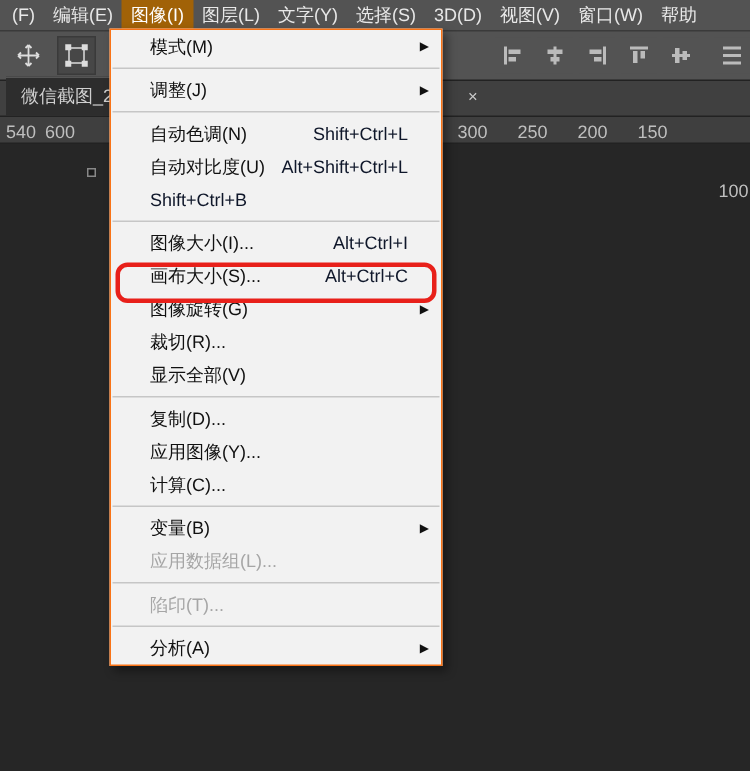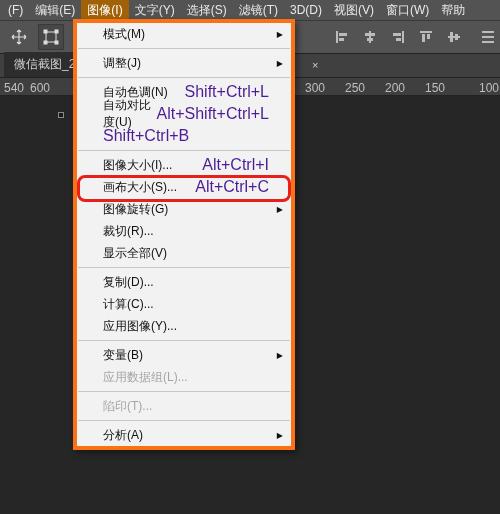--- a/index.html
+++ b/index.html
@@ -10,39 +10,39 @@
 .toolbar{display:flex;align-items:center;height:34px;background:#535353;border-top:1px solid #3a3a3a;border-bottom:1px solid #222;padding-left:6px;gap:6px}
 .tool-btn{width:26px;height:26px;background:#535353;display:flex;align-items:center;justify-content:center;color:#ddd}
 .tool-btn svg{width:16px;height:16px}
 .tb-group{display:flex;gap:4px;margin-left:260px}
 .tb-group .tool-btn{width:24px;height:24px}
 .tabbar{display:flex;align-items:flex-end;height:24px;background:#404040;border-bottom:1px solid #222;padding-left:4px}
 .tab{background:#2d2d2d;color:#cfcfcf;padding:4px 10px;font-size:11px;border-top:1px solid #555;display:flex;align-items:center;gap:6px}
 .ruler-h{height:18px;background:#3f3f3f;border-bottom:1px solid #222;display:flex;align-items:center;color:#bfbfbf;font-size:9px;position:relative}
 .ruler-h .tick{position:absolute;top:3px}
 .canvas{background:#262626;height:420px}
-.menu{position:absolute;top:19px;left:73px;width:222px;background:#f2f2f2;border:4px solid #f97316;box-shadow:3px 3px 6px rgba(0,0,0,.4);z-index:10}
+.menu{position:absolute;top:19px;left:73px;width:222px;background:#f2f2f2;border:1px solid #f97316;box-shadow:3px 3px 6px rgba(0,0,0,.4);z-index:10}
 .menu-item{display:flex;align-items:center;justify-content:space-between;padding:4px 22px 4px 26px;color:#111;cursor:default;position:relative;height:22px}
 .menu-item.disabled{color:#a6a6a6}
 .menu-item .arrow{position:absolute;right:8px;top:50%;transform:translateY(-50%)}
 .menu-sep{height:1px;background:#c6c6c6;margin:3px 1px}
-.menu-shortcut{color:#4c1d95;font-size:16px}
+.menu-shortcut{color:#0f172a;font-size:12px}
 .highlight{position:absolute;border:3px solid #e8201a;border-radius:8px;left:77px;top:175px;width:214px;height:27px;z-index:20;pointer-events:none}
 .canvas-dot{position:absolute;left:58px;top:112px;width:6px;height:6px;background:#1a1a1a;border:1px solid #888}
 </style>
 </head>
 <body>
 
 <div class="menubar" id="menubar">
     <span>(F)</span>
     <span>编辑(E)</span>
     <span class="active">图像(I)</span>
+    <span>图层(L)</span>
     <span>文字(Y)</span>
     <span>选择(S)</span>
-    <span>滤镜(T)</span>
     <span>3D(D)</span>
     <span>视图(V)</span>
     <span>窗口(W)</span>
     <span>帮助</span>
   </div>
 
 <div class="toolbar">
   <div class="tool-btn">
     <svg viewBox="0 0 16 16" stroke="#ddd" fill="none" stroke-width="1.2">
         <path d="M8 1v14M1 8h14M8 1l-2 2M8 1l2 2M8 15l-2-2M8 15l2-2M1 8l2-2M1 8l2 2M15 8l-2-2M15 8l-2 2"></path>
@@ -110,21 +110,21 @@
   <span style="position:absolute;left:312px;top:59px;color:#ccc;font-size:11px">×</span>
 </div>
 
 <div class="ruler-h" id="rulerH">
     <div class="tick" style="left: 4px;">540</div>
     <div class="tick" style="left: 30px;">600</div>
     <div class="tick" style="left: 305px;">300</div>
     <div class="tick" style="left: 345px;">250</div>
     <div class="tick" style="left: 385px; text-align: center;">200</div>
     <div class="tick" style="left: 425px;">150</div>
-    <div class="tick" style="left: 479px;">100</div>
+    <div class="tick" style="left: 479px; margin-top: 39px;">100</div>
   </div>
 
 <div class="canvas"></div>
 <div class="canvas-dot"></div>
 
 <div class="menu" id="menu">
     <div class="menu-item">
       <span>模式(M)</span>
       <span class="arrow" style="font-size: 8px;">▶</span>
     </div>
@@ -162,24 +162,24 @@
       <span>裁切(R)...</span>
     </div>
     <div class="menu-item">
       <span>显示全部(V)</span>
     </div>
     <div class="menu-sep"></div>
     <div class="menu-item">
       <span>复制(D)...</span>
     </div>
     <div class="menu-item">
-      <span>计算(C)...</span>
+      <span>应用图像(Y)...</span>
     </div>
     <div class="menu-item">
-      <span>应用图像(Y)...</span>
+      <span>计算(C)...</span>
     </div>
     <div class="menu-sep"></div>
     <div class="menu-item">
       <span>变量(B)</span>
       <span class="arrow" style="font-size: 8px;">▶</span>
     </div>
     <div class="menu-item disabled">
       <span>应用数据组(L)...</span>
     </div>
     <div class="menu-sep"></div>

